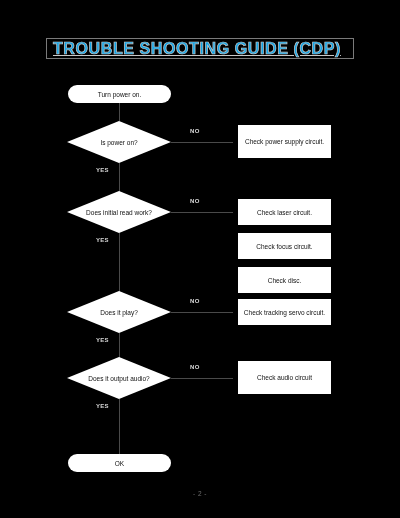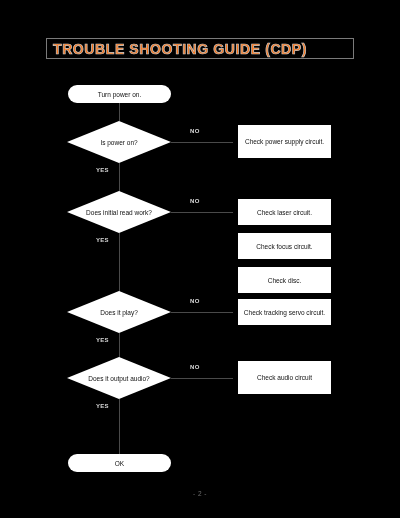--- a/index.html
+++ b/index.html
@@ -23,27 +23,28 @@
     top: 38px;
     width: 308px;
     height: 21px;
     border: 1px solid #7a7a7a;
     box-sizing: border-box;
   }
   #title-text {
     position: absolute;
     left: 6px;
     top: 2px;
-    font-size: 14px;
+    font-size: 16px;
     font-weight: bold;
     letter-spacing: 0.6px;
-    color: #f97316;
+    color: #0ea5e9;
     -webkit-text-stroke: 0.7px #c9c9c9;
     white-space: nowrap;
     line-height: 16px;
+    text-decoration: underline;
   }
 
   
   .terminator {
     position: absolute;
     background: #ffffff;
     border-radius: 999px;
     display: flex;
     align-items: center;
     justify-content: center;

